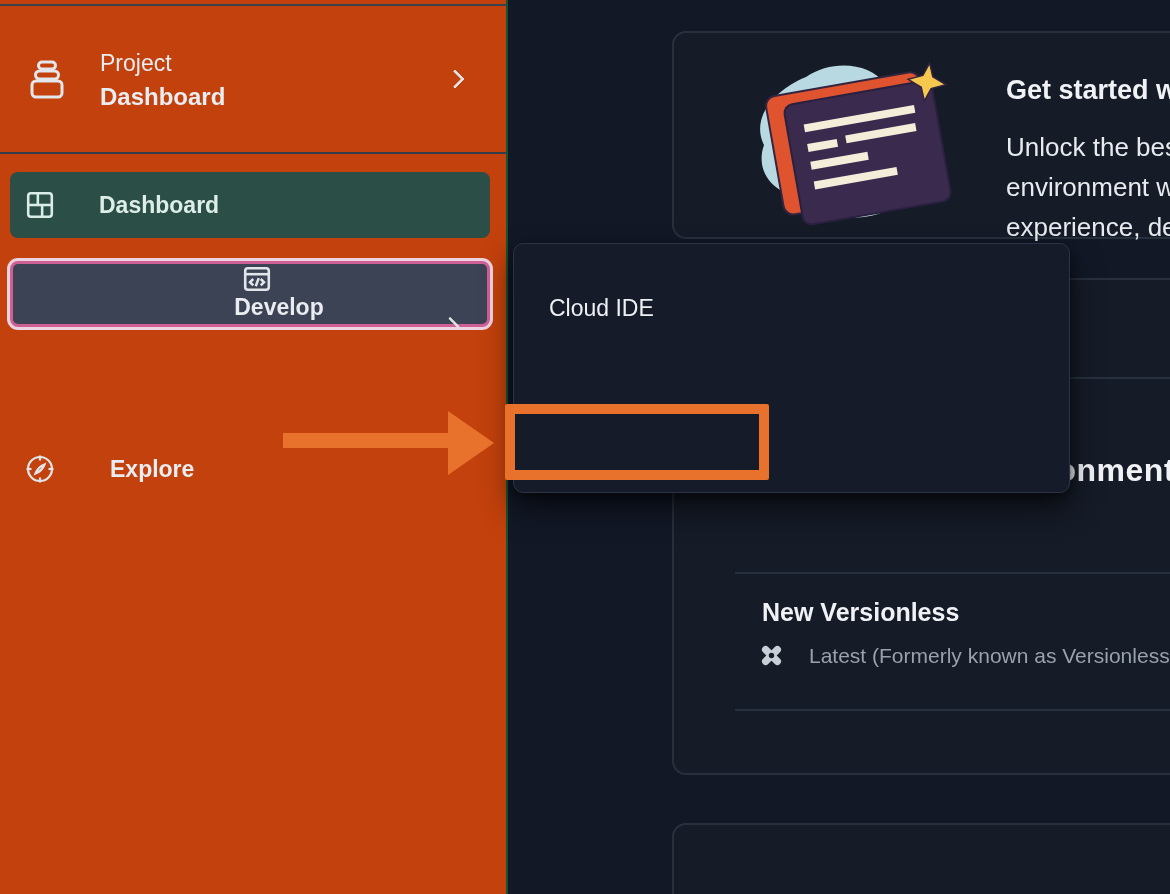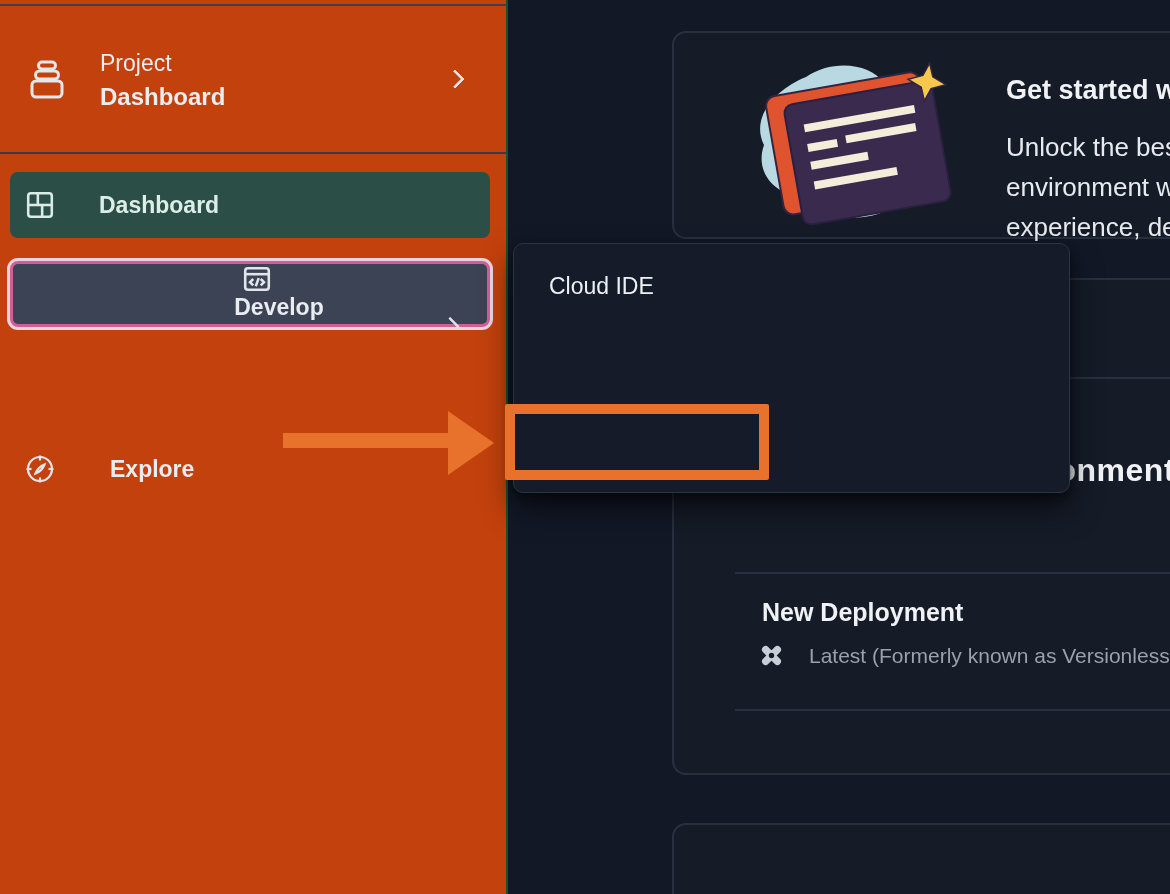--- a/index.html
+++ b/index.html
@@ -40,21 +40,21 @@
   .env-divider{position:absolute;height:2px;background:#27303e;}
   #env-div-top{top:97px;left:0;right:0;}
   #env-div-mid{top:292px;left:61px;right:0;}
   #env-div-bot{top:429px;left:61px;right:0;}
   .env-heading{position:absolute;top:172px;left:58px;display:flex;align-items:center;gap:14px;white-space:nowrap;}
   .env-heading-text{font-size:32px;font-weight:700;letter-spacing:.5px;color:#f0f2f5;}
   .env-row{position:absolute;top:305px;left:0;right:0;height:124px;cursor:pointer;}
   .env-row-title{position:absolute;top:13px;left:88px;font-size:25px;font-weight:700;white-space:nowrap;color:#f0f2f5;}
   .env-row-sub{position:absolute;top:57px;left:84px;display:flex;align-items:center;gap:24px;color:#99a1ad;font-size:21px;white-space:nowrap;}
   
-  .flyout{position:absolute;left:513px;top:243px;width:557px;height:250px;background:#151b28;border:1px solid #2b3445;border-radius:10px;box-shadow:0 16px 30px rgba(0,0,0,.55),0 4px 10px rgba(0,0,0,.4);z-index:8;box-sizing:border-box;padding-top:6px;}
+  .flyout{position:absolute;left:513px;top:243px;width:557px;height:250px;background:#151b28;border:1px solid #2b3445;border-radius:10px;box-shadow:0 16px 30px rgba(0,0,0,.55),0 4px 10px rgba(0,0,0,.4);z-index:8;box-sizing:border-box;padding-top:28px;}
   .flyout-item{height:72px;display:flex;align-items:center;padding-left:35px;font-size:23px;font-weight:400;color:#eef0f3;cursor:pointer;}
   
   .annot-rect{position:absolute;left:505px;top:404px;width:264px;height:76px;border:10px solid #e8722b;border-radius:2px;z-index:10;box-sizing:border-box;}
   .annot-arrow-shaft{position:absolute;left:283px;top:433px;width:167px;height:15px;background:#e8722b;z-index:10;}
   .annot-arrow-head{position:absolute;left:448px;top:411px;width:0;height:0;border-top:32px solid transparent;border-bottom:32px solid transparent;border-left:46px solid #e8722b;z-index:10;}
   svg{display:block;}
 </style>
 </head>
 <body>
 
@@ -97,21 +97,21 @@
             <rect x="9.5" y="1.5" width="7" height="23" rx="3.5"></rect>
             <rect x="1.5" y="9.5" width="23" height="7" rx="3.5"></rect>
           </g>
           <circle cx="13" cy="13" r="2.6" fill="#151b27"></circle>
         </svg>
       </span>
       <span class="env-heading-text">Deployment environments</span>
     </div>
     <div class="env-divider" id="env-div-mid"></div>
     <div class="env-row">
-      <div class="env-row-title">New Deployment</div>
+      <div class="env-row-title">New Versionless</div>
       <div class="env-row-sub">
         <span>
           <svg width="27" height="27" viewBox="0 0 26 26">
             <g transform="rotate(45 13 13)" fill="#c9ced6">
               <rect x="9.5" y="1.5" width="7" height="23" rx="3.5"></rect>
               <rect x="1.5" y="9.5" width="23" height="7" rx="3.5"></rect>
             </g>
             <circle cx="13" cy="13" r="2.6" fill="#151b27"></circle>
           </svg>
         </span>

